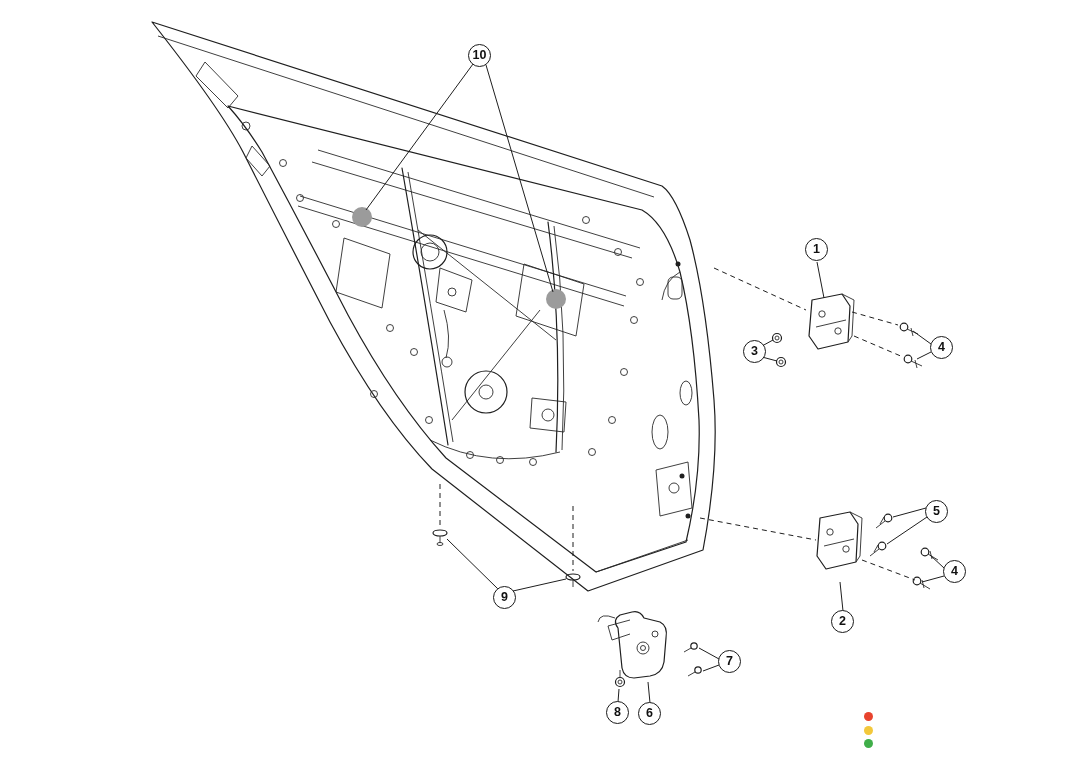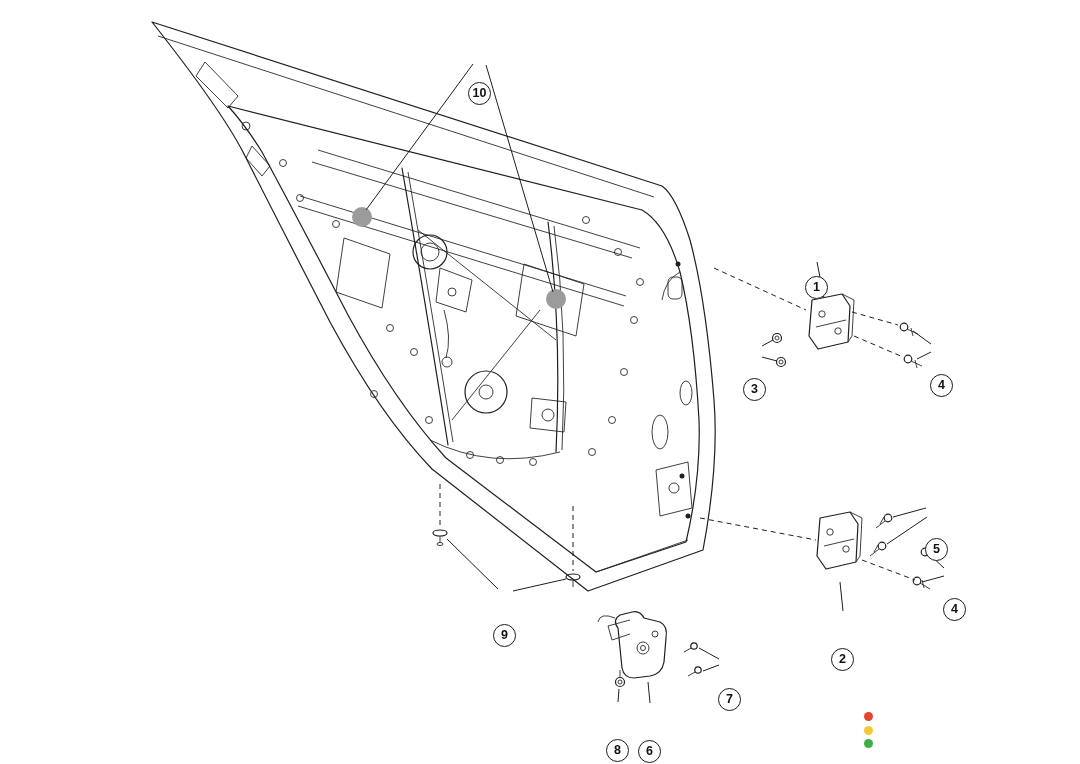--- a/index.html
+++ b/index.html
@@ -8,21 +8,21 @@
   .art { position:absolute; left:0; top:0; width:1080px; height:764px; }
   .line { stroke:#1f1f1f; stroke-width:1.2; fill:none; stroke-linejoin:round; stroke-linecap:round; }
   .thin { stroke:#2a2a2a; stroke-width:0.9; fill:none; }
   .leader { stroke:#1f1f1f; stroke-width:1; fill:none; }
   .dashed { stroke:#1f1f1f; stroke-width:1; fill:none; stroke-dasharray:5 4; }
   .grommet { fill:#9b9b9b; stroke:none; }
   .dotfill { fill:#1f1f1f; stroke:none; }
   .callout {
     position:absolute; width:23px; height:23px; border:1.5px solid #1a1a1a; border-radius:50%;
     background:#ffffff; display:flex; align-items:center; justify-content:center;
-    font-size:12.5px; font-weight:bold; color:#111; cursor:pointer; z-index:3; line-height:1;margin-top:38px;
+    font-size:12.5px; font-weight:bold; color:#111; cursor:pointer; z-index:3; line-height:1;
   }
   .status-dots { position:absolute; left:864px; top:712px; display:flex; flex-direction:column; gap:4.5px; z-index:3; }
   .dot { width:9px; height:9px; border-radius:50%; cursor:pointer; }
 </style>
 </head>
 <body>
 
 <div class="stage">
 
   <svg class="art" viewBox="0 0 1080 764" aria-hidden="true">

